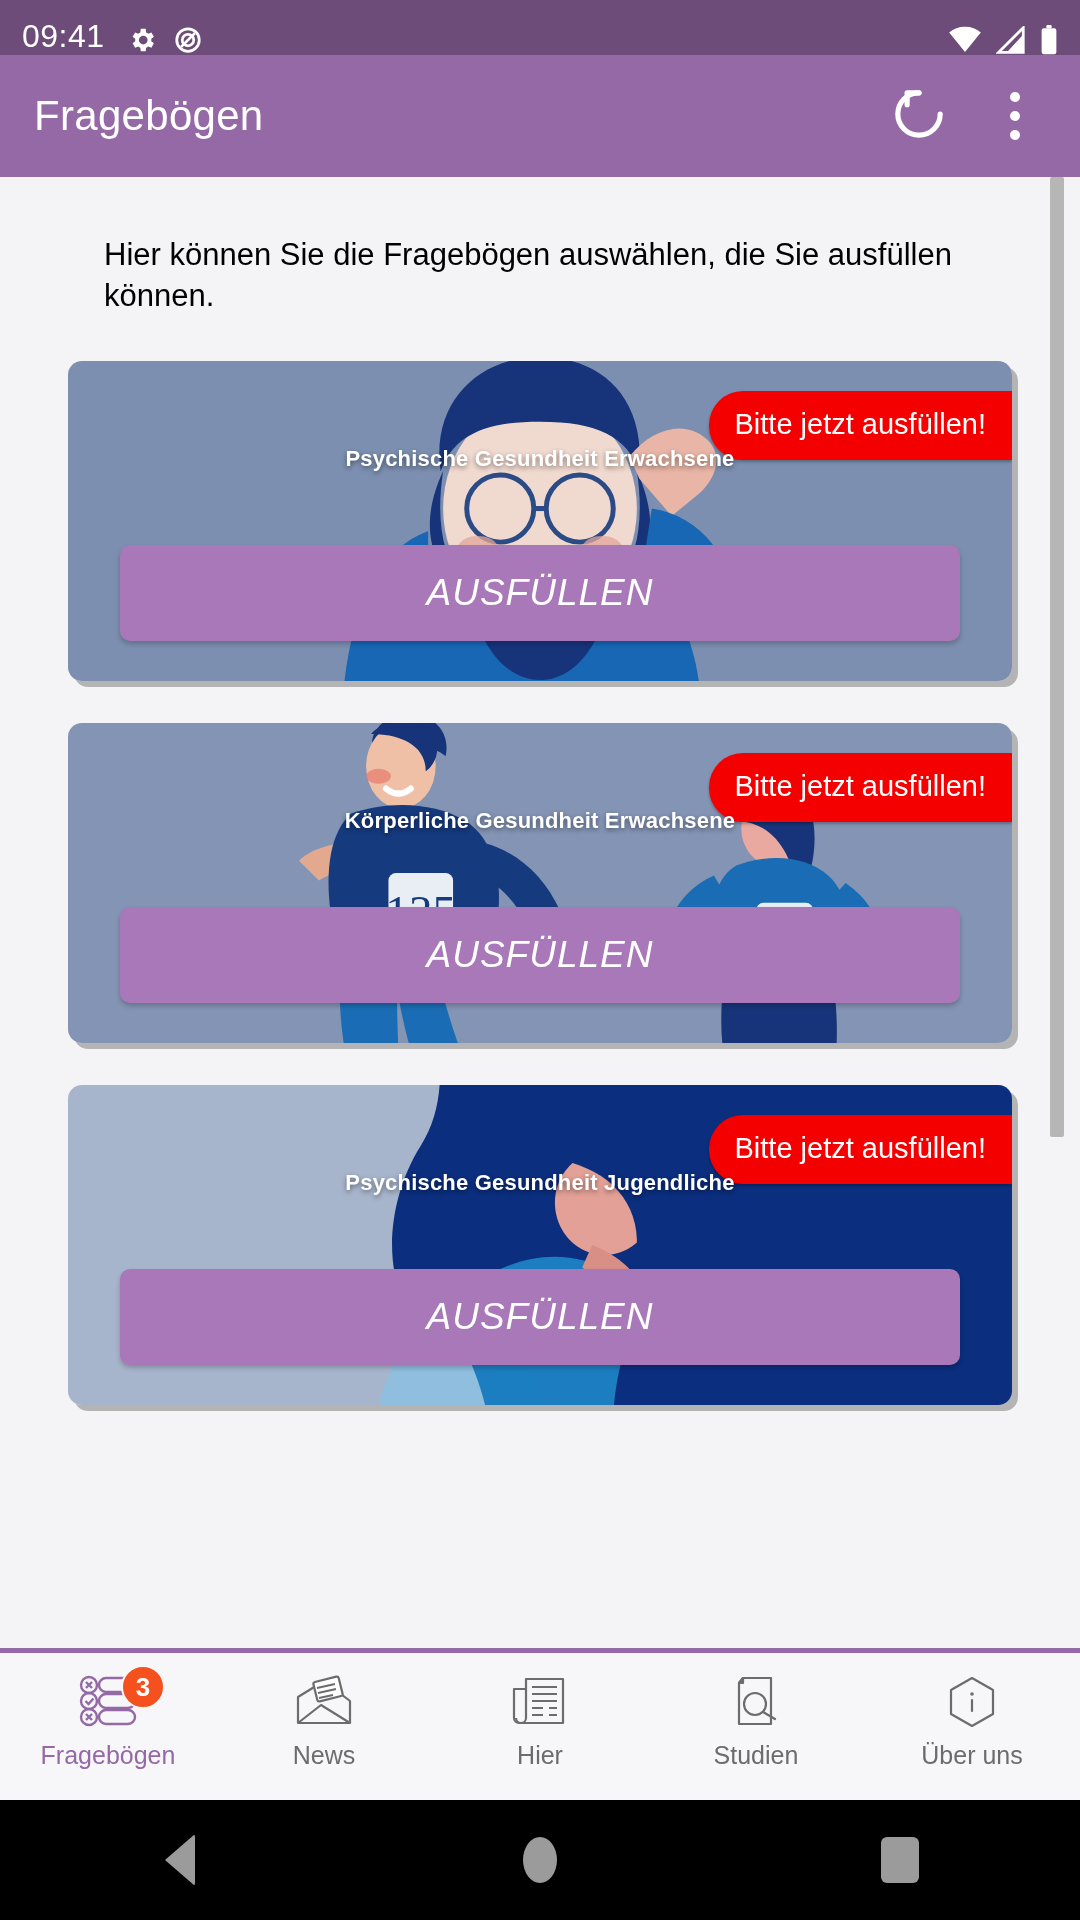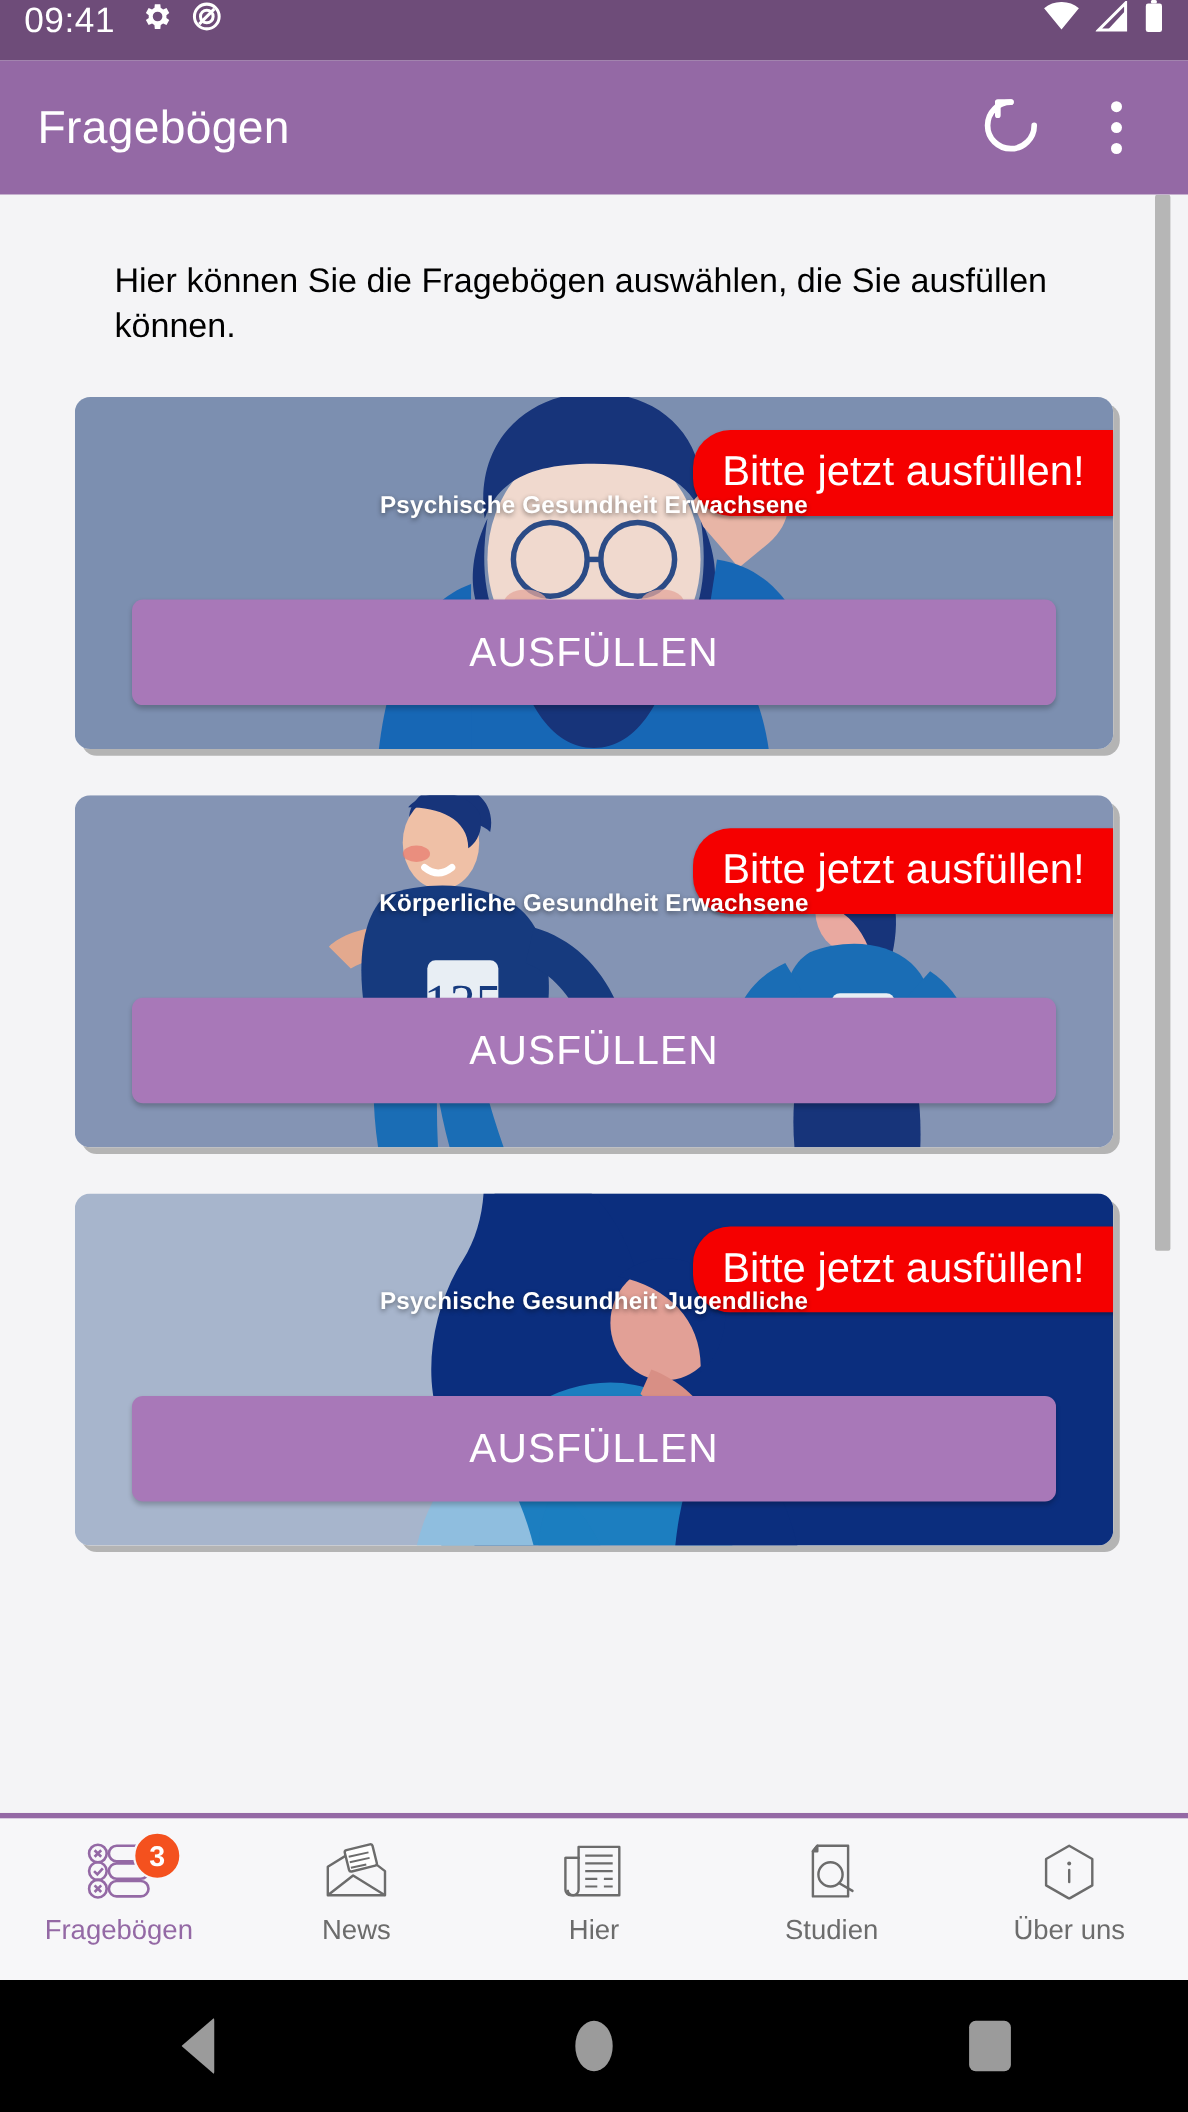--- a/index.html
+++ b/index.html
@@ -7,21 +7,21 @@
     width:1080px; height:1920px;
     font-family:"Liberation Sans", sans-serif;
     background:#f4f4f6;
     overflow:hidden;
   }
   .phone { position:relative; width:1080px; height:1920px; display:flex; flex-direction:column; }
 
   
   .statusbar {
     height:55px; background:#6E4C79; color:#fff;
-    display:flex; align-items:flex-start; padding:0 22px;
+    display:flex; align-items:flex-end; padding:0 22px;
     flex:0 0 55px;
   }
   .sb-time { font-size:32px; letter-spacing:.5px; font-weight:400; }
   .sb-left-icons { display:flex; align-items:center; gap:16px; margin-left:22px; }
   .sb-spacer { flex:1; }
   .sb-right-icons { display:flex; align-items:center; gap:14px; }
   .sb-right-icons svg, .sb-left-icons svg { display:block; }
 
   
   .appbar {
@@ -51,41 +51,42 @@
     box-shadow:6px 6px 0 0 #b4b4b4;
     overflow:hidden;
     cursor:pointer;
   }
   .card-art { position:absolute; inset:0; }
   .card-art svg { width:100%; height:100%; display:block; }
 
   .badge {
     position:absolute; top:30px; right:0;
     background:#f50000; color:#fff;
-    font-size:38px; line-height:1;
+    font-size:29px; line-height:1;
     padding:19px 26px 21px 26px;
     border-radius:34px 0 0 34px;
     white-space:nowrap;
     box-shadow:0 2px 3px rgba(0,0,0,.28);
   }
   .card-title {
     position:absolute; left:0; right:0; top:85px;
     text-align:center; color:#fff; font-weight:bold;
     font-size:22px; letter-spacing:.2px;
     text-shadow:0 2px 5px rgba(0,0,0,.45);
     padding:0 18px;
   }
   .fill-btn {
     position:absolute; left:52px; right:52px; bottom:40px;
     height:96px; border-radius:10px;
     background:#A878B8; color:#fff;
     display:flex; align-items:center; justify-content:center;
     font-size:37px; letter-spacing:1px;
     box-shadow:0 3px 5px rgba(0,0,0,.22);
     cursor:pointer;
+    font-style:italic;
   }
 
   
   .scrollbar {
     position:absolute; right:16px; top:0px; width:14px; height:960px;
     background:#b6b6b6; border-radius:2px;
   }
 
   
   .bottomnav {

